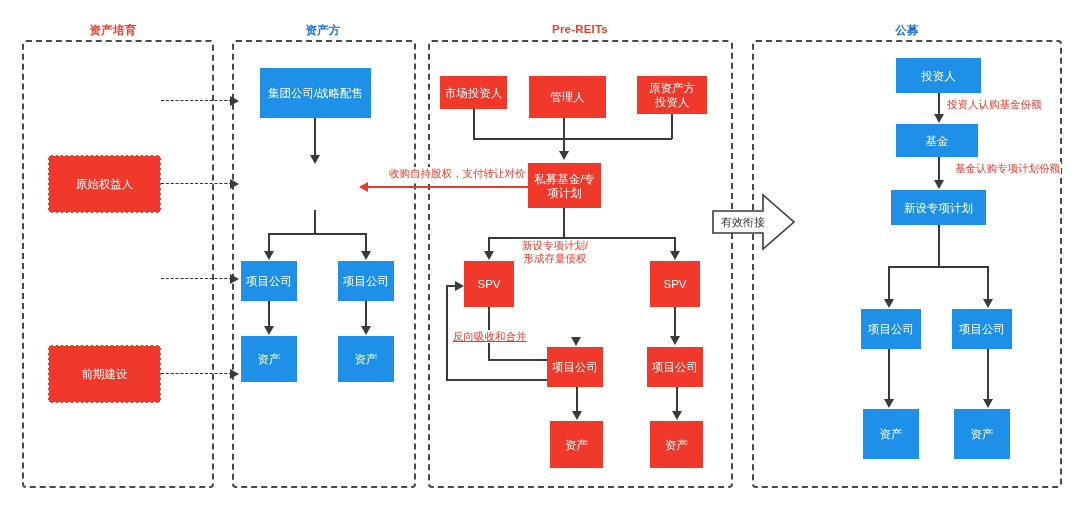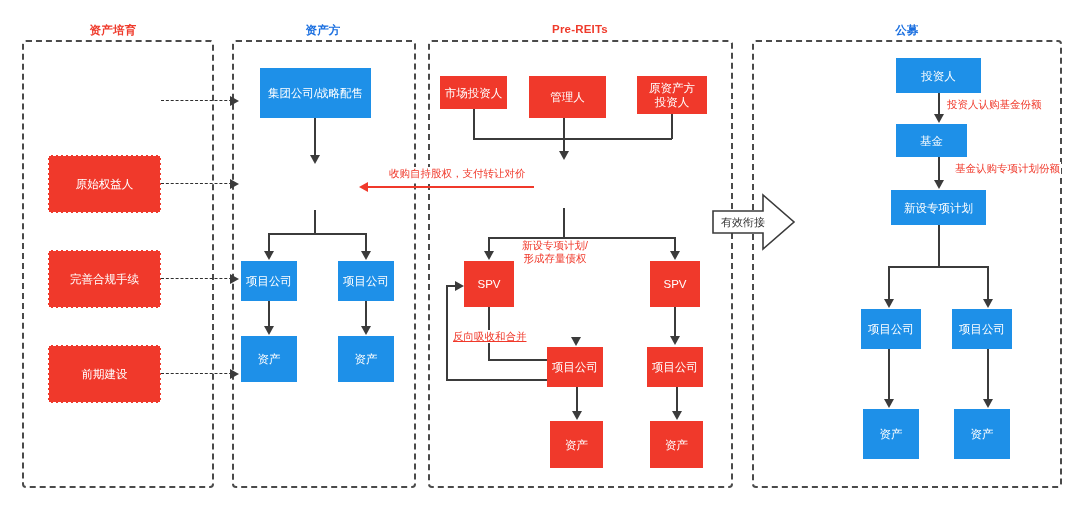--- a/index.html
+++ b/index.html
@@ -98,23 +98,20 @@
   <div class="group-title t-blue" style="left:842px;top:23px;width:130px;">公募</div>
 
   <div class="group" style="left:22px;top:40px;width:192px;height:448px;"></div>
   <div class="group" style="left:232px;top:40px;width:184px;height:448px;"></div>
   <div class="group" style="left:428px;top:40px;width:305px;height:448px;"></div>
   <div class="group" style="left:752px;top:40px;width:310px;height:448px;"></div>
 
   <div class="node reddash" style="left:48px;top:155px;width:113px;height:58px;">
     <span>原始权益人</span>
   </div>
-  <div class="node reddash" style="left:48px;top:250px;width:113px;height:58px;">
-    <span>完善合规手续</span>
-  </div>
   <div class="node reddash" style="left:48px;top:345px;width:113px;height:58px;">
     <span>前期建设</span>
   </div>
 
   <div class="dashdot" style="left:161px;top:100px;width:76px;"></div>
   <div class="ah ah-right" style="left:230px;top:96px;"></div>
 
   <div class="dashdot" style="left:161px;top:183px;width:76px;"></div>
   <div class="ah ah-right" style="left:230px;top:179px;"></div>
 
@@ -162,20 +159,24 @@
   <div class="node red" style="left:440px;top:76px;width:67px;height:33px;">
     <span>市场投资人</span>
   </div>
   <div class="node red" style="left:529px;top:76px;width:77px;height:42px;">
     <span>管理人</span>
   </div>
   <div class="node red" style="left:637px;top:76px;width:70px;height:38px;white-space:pre-line;">
     <span>原资产方
 投资人</span>
   </div>
+  <div class="node red" style="left:528px;top:163px;width:73px;height:45px;white-space:pre-line;">
+    <span>私募基金/专
+项计划</span>
+  </div>
   <div class="node red" style="left:464px;top:261px;width:50px;height:46px;">
     <span>SPV</span>
   </div>
   <div class="node red" style="left:650px;top:261px;width:50px;height:46px;">
     <span>SPV</span>
   </div>
   <div class="node red" style="left:547px;top:347px;width:56px;height:40px;">
     <span>项目公司</span>
   </div>
   <div class="node red" style="left:647px;top:347px;width:56px;height:40px;">
@@ -226,21 +227,21 @@
   <div class="ah ah-down" style="left:672px;top:411px;"></div>
 
   <svg class="bigarrow" style="left:711px;top:193px;" width="85" height="58" viewBox="0 0 85 58">
     <polygon points="2,18 52,18 52,2 83,29 52,56 52,40 2,40" fill="#ffffff" stroke="#3b3b3b" stroke-width="1.6" stroke-linejoin="miter"></polygon>
   </svg>
   <div class="bigarrow-label" style="left:721px;top:215px;">有效衔接</div>
 
   <div class="node blue" style="left:896px;top:58px;width:85px;height:35px;">
     <span>投资人</span>
   </div>
-  <div class="node blue" style="left:896px;top:124px;width:71px;height:33px;">
+  <div class="node blue" style="left:896px;top:124px;width:82px;height:33px;">
     <span>基金</span>
   </div>
   <div class="node blue" style="left:891px;top:190px;width:95px;height:35px;">
     <span>新设专项计划</span>
   </div>
   <div class="node blue" style="left:861px;top:309px;width:60px;height:40px;">
     <span>项目公司</span>
   </div>
   <div class="node blue" style="left:952px;top:309px;width:60px;height:40px;">
     <span>项目公司</span>

